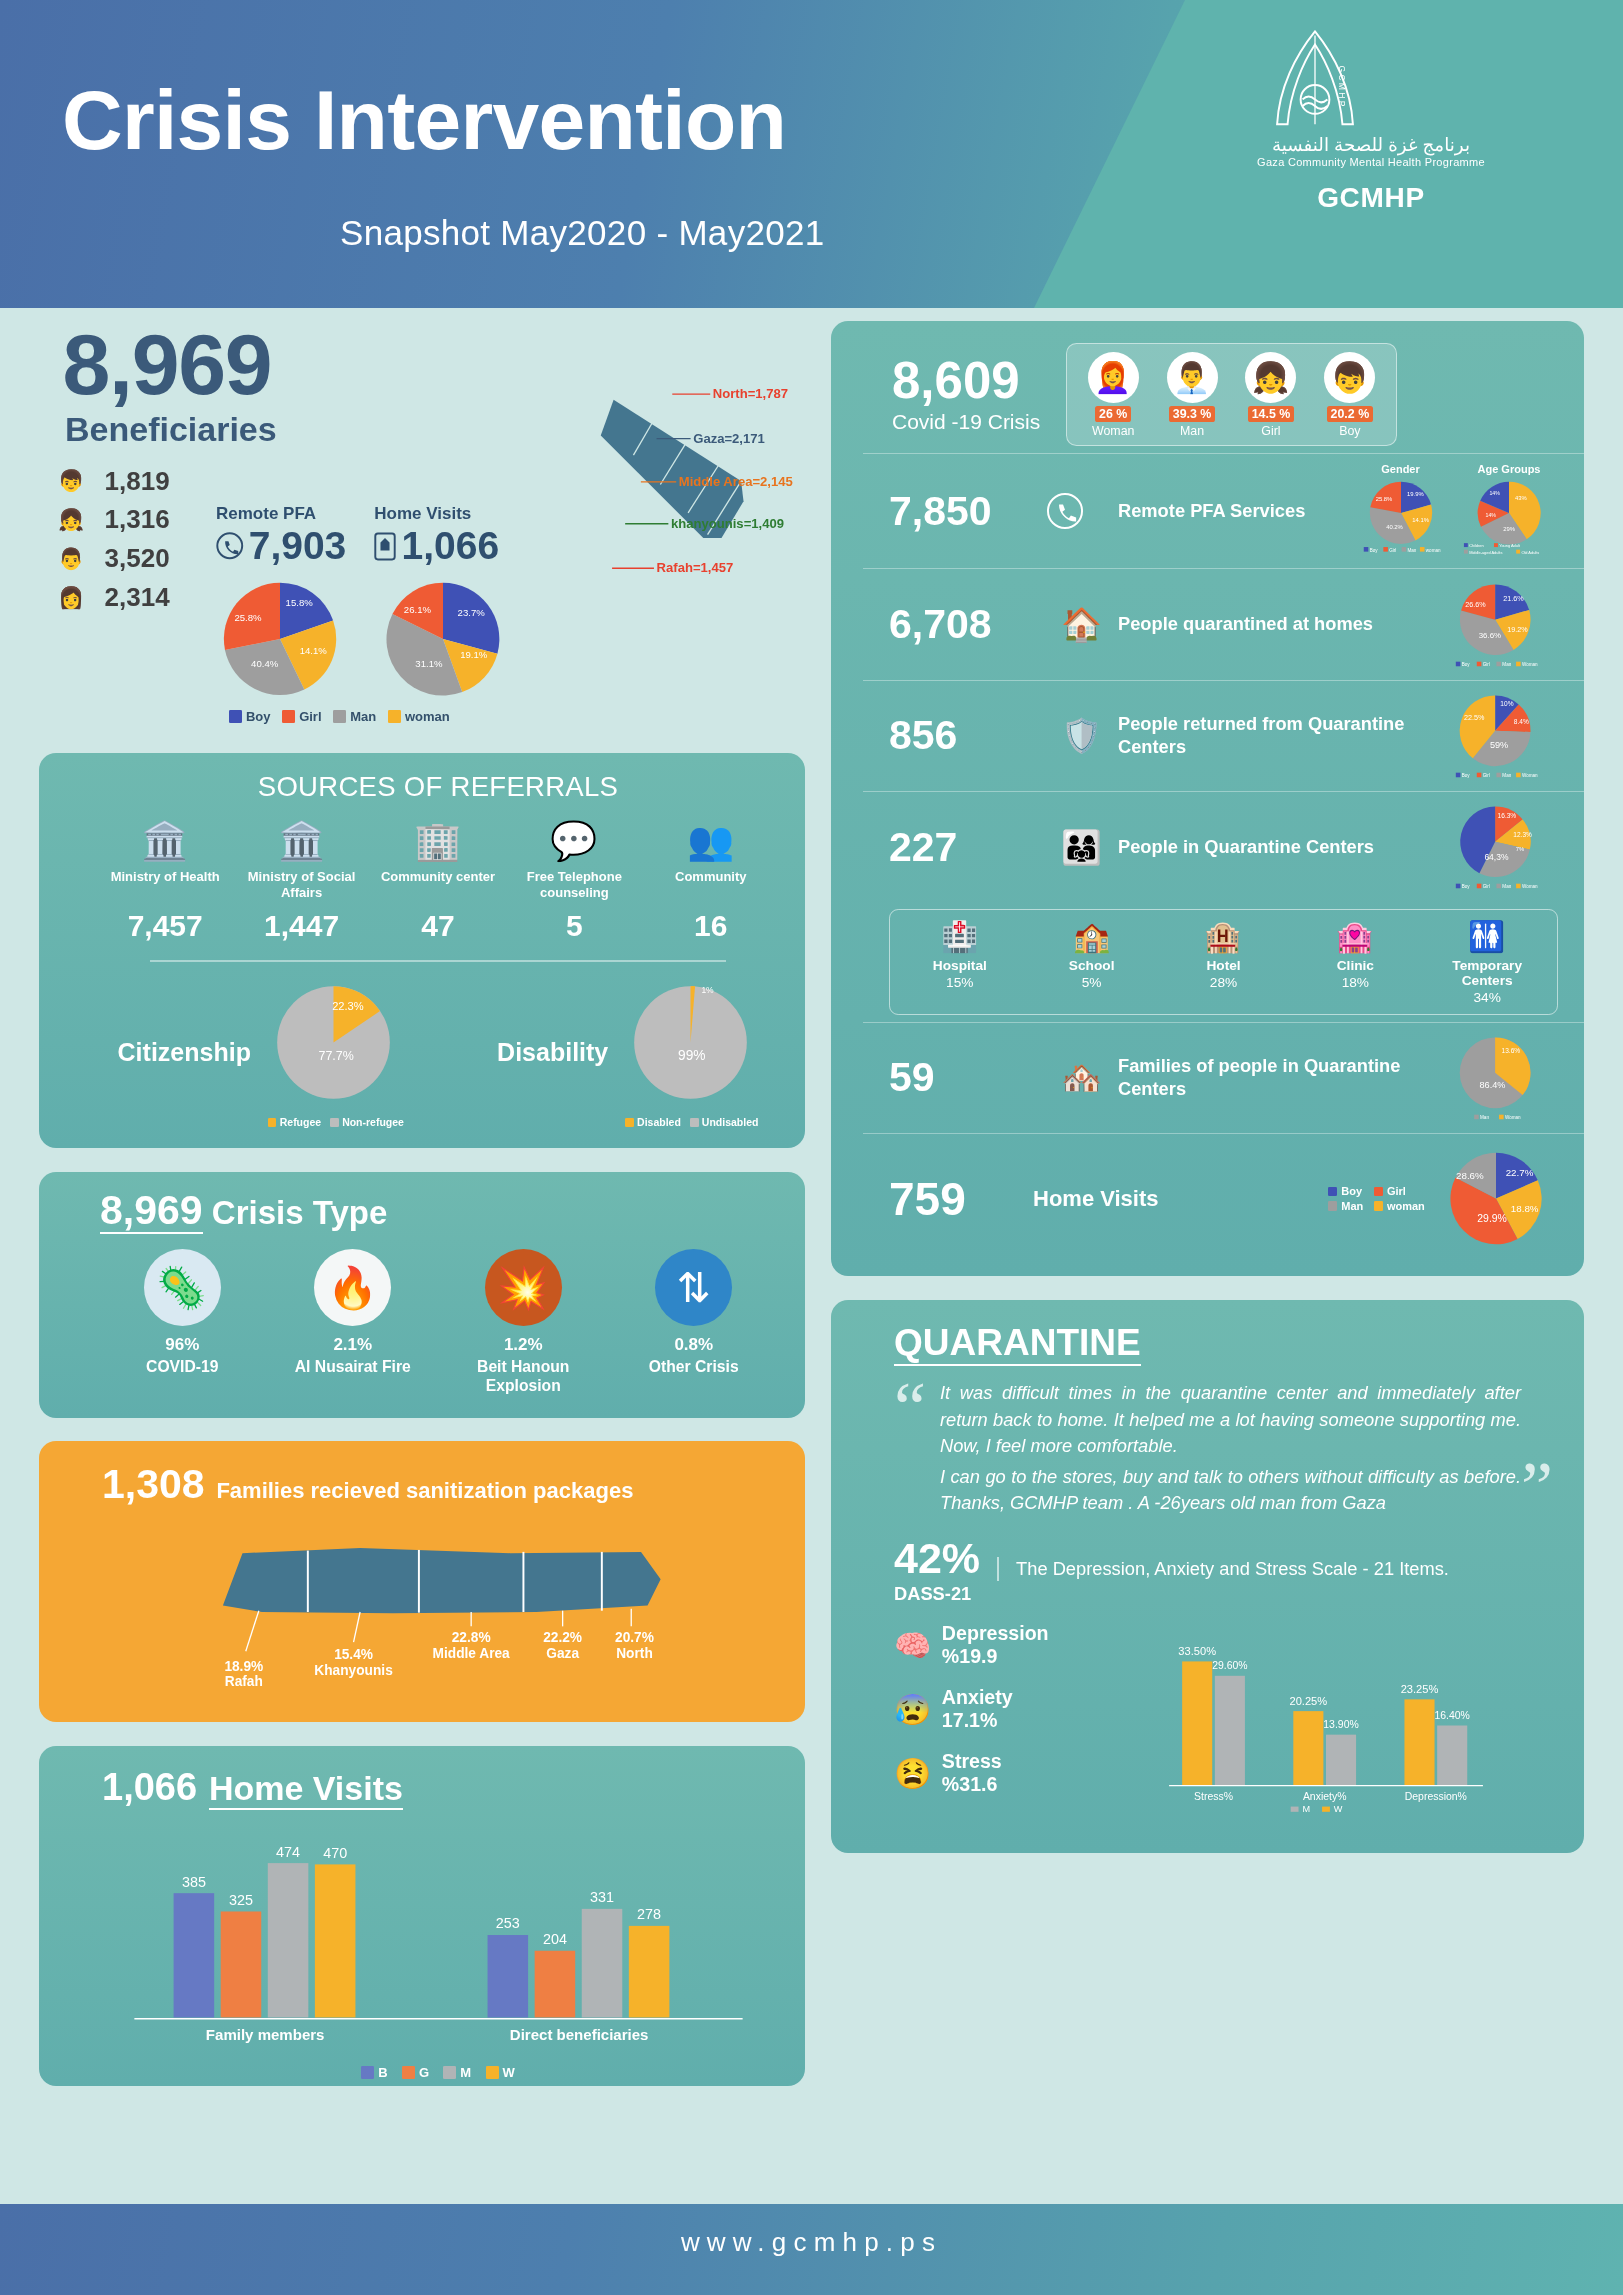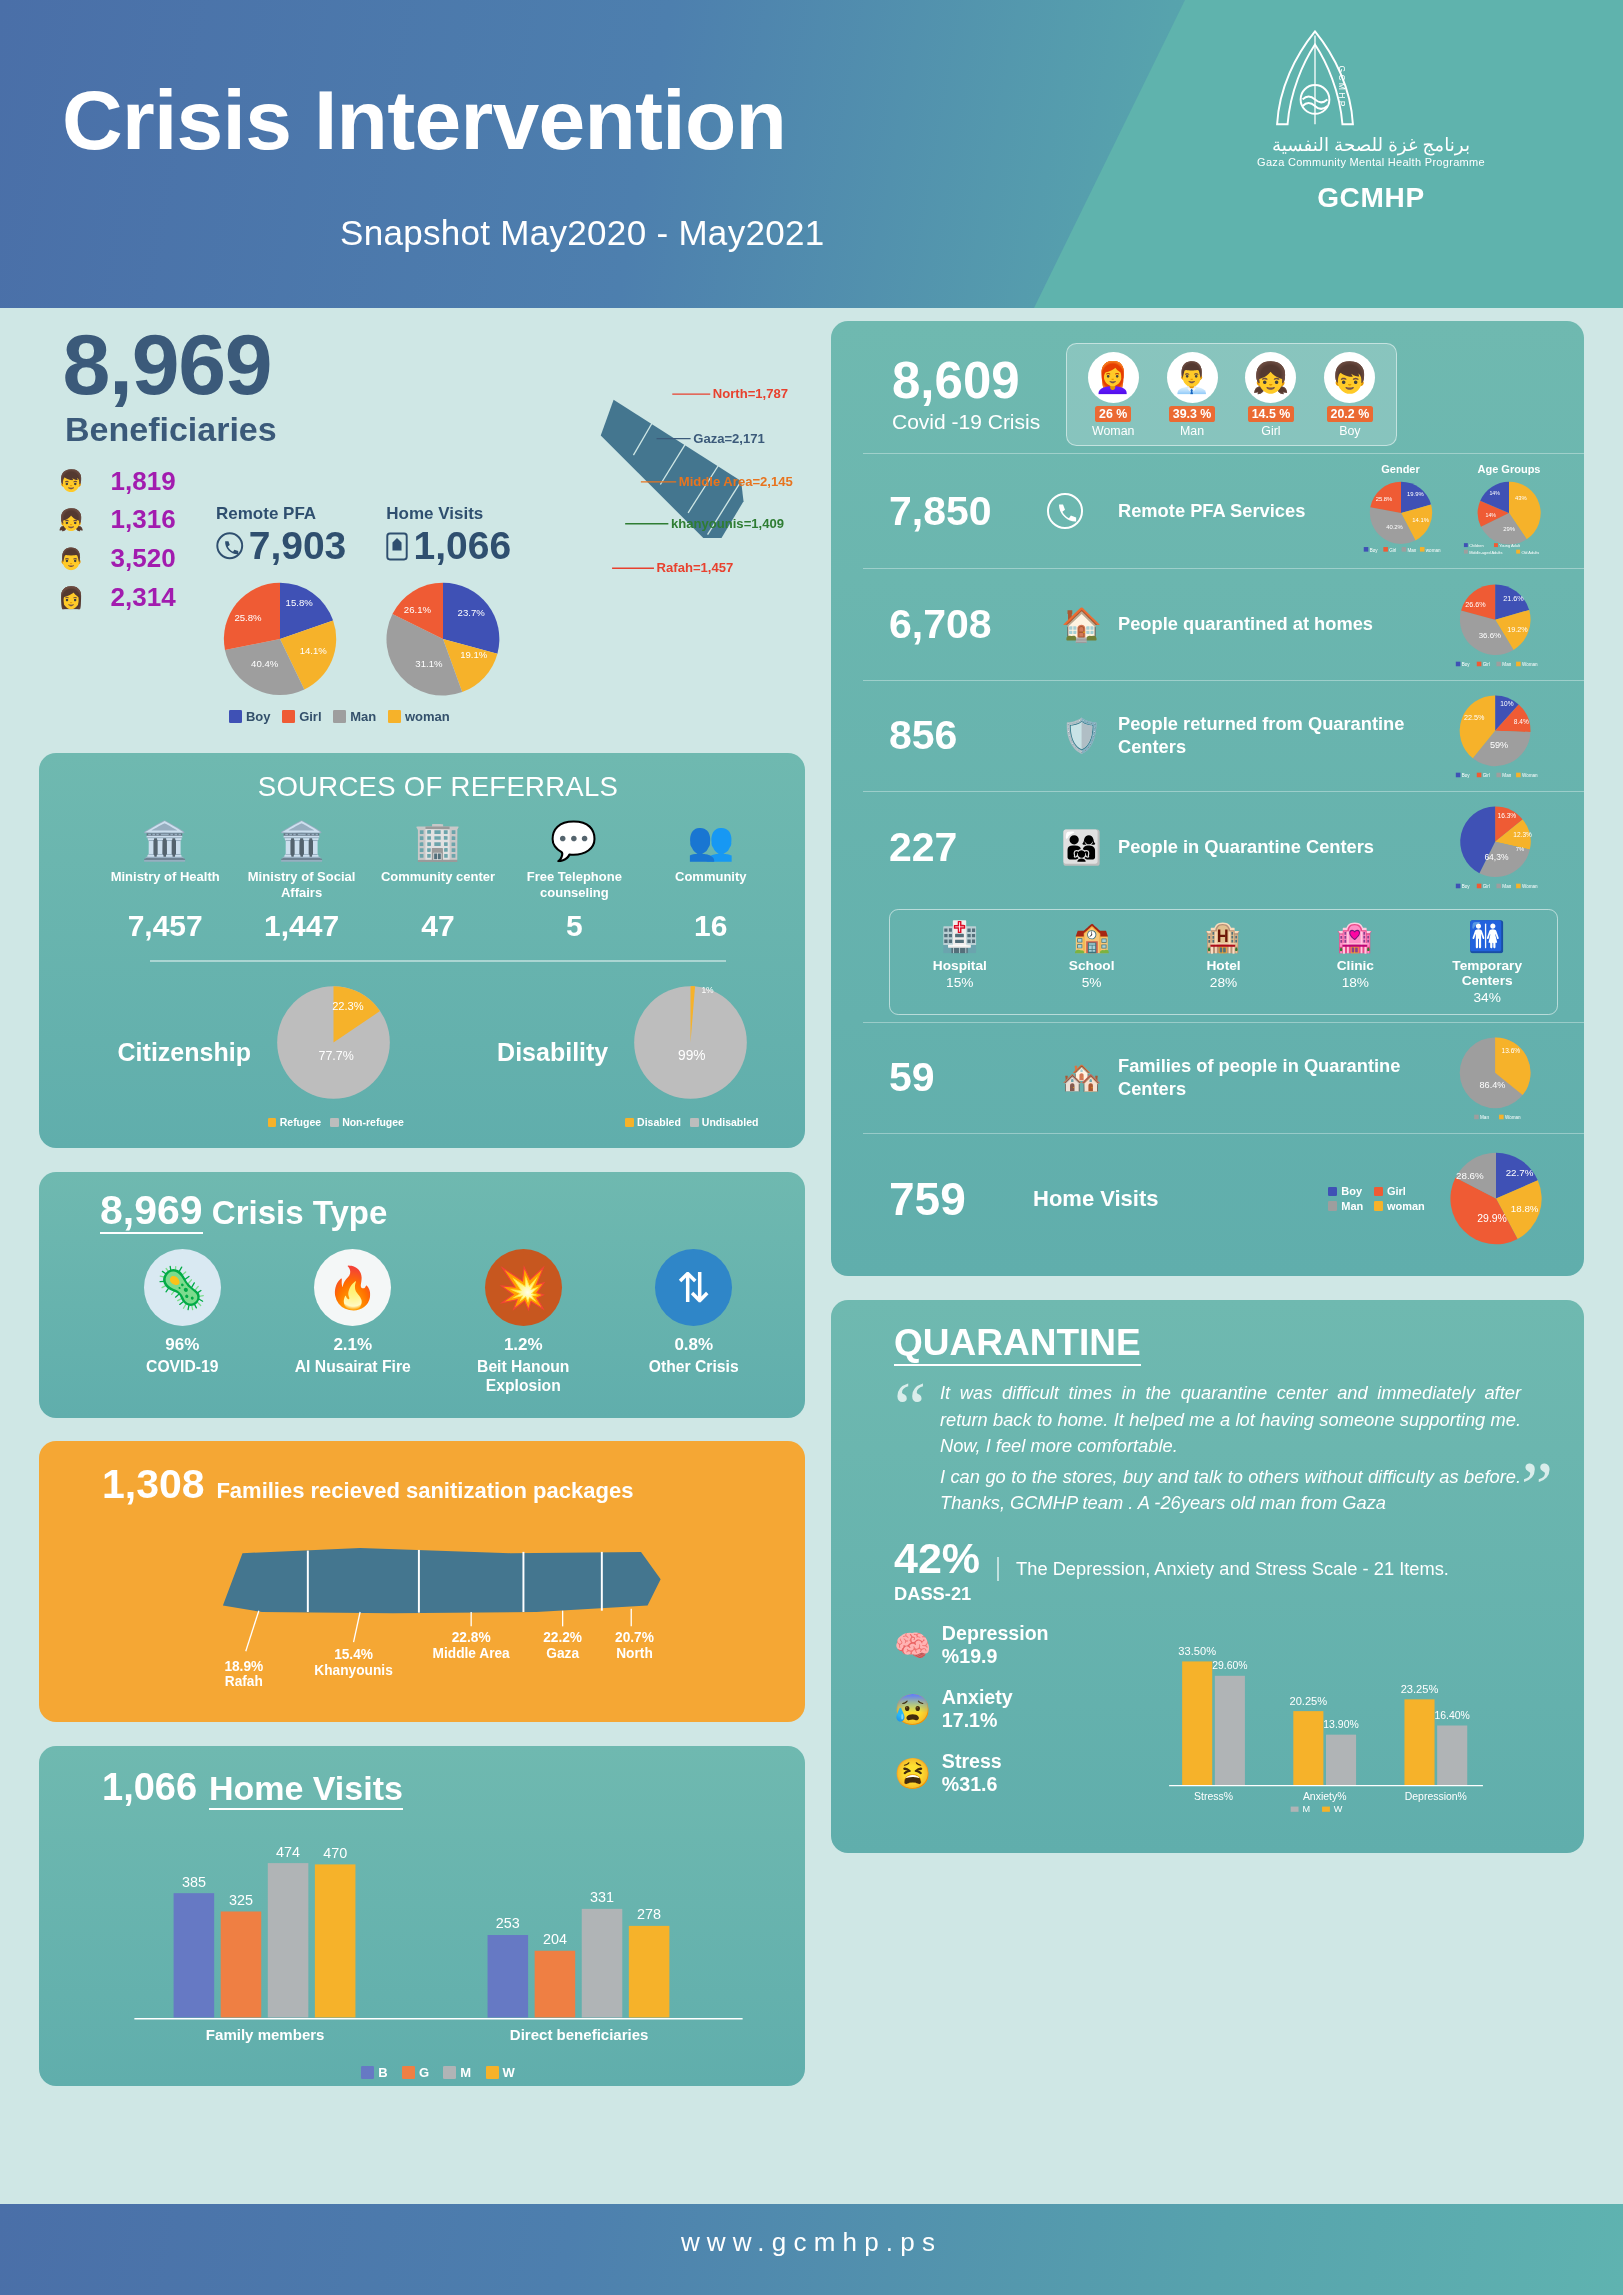--- a/index.html
+++ b/index.html
@@ -50,21 +50,21 @@
   .card { border-radius:17px; background:#6bb6ae; margin-bottom:23.6px; position:relative;padding-left:32px; }
   .card-teal { background: linear-gradient(180deg,#6fb9b0 0%,#60aeac 100%); }
   .card-orange { background:#f5a734; }
 
   
   .big-num { font-size:86px; color:#3b5a7a; font-weight:bold; line-height:1; letter-spacing:-1.3px;}
   .benef-label { font-size:34px; color:#3b5a7a; font-weight:bold; margin-top:2.6px;}
   .ben-list { margin-top:17px; }
   .ben-row { display:flex; align-items:center; margin-bottom:7.9px; }
   .ben-row .ic { width:26px; height:26px; font-size:21px; text-align:center; line-height:26px; }
-  .ben-row .v { font-size:26px; color:#a21caf; font-weight:bold; margin-left:26px;}
+  .ben-row .v { font-size:26px; color:#404040; font-weight:bold; margin-left:20px;}
 
   .mini-head { font-size:17px; font-weight:bold; color:#2f4f6f;}
   .mini-num { font-size:39px; font-weight:bold; color:#2f4f6f;}
 
   .legend { display:flex; gap:11.8px; align-items:center; margin-top:6.5px;}
   .legend span { font-size:13px; color:#33506b; display:flex; align-items:center; gap:3.9px;}
   .sw { width:13px; height:13px; display:inline-block; border-radius:1.3px;}
 
   
   .sec-title { color:#fff; font-size:27.5px; text-align:center; padding-top:18.3px; letter-spacing:0.3px;}
@@ -181,21 +181,21 @@
         <span class="ic">👨</span>
         <span class="v">3,520</span>
       </div>
       <div class="ben-row">
         <span class="ic">👩</span>
         <span class="v">2,314</span>
       </div>
     </div>
 
     <div style="position:absolute; left:177px; top:183px; width:327px;">
-      <div style="display:flex; gap:40px;">
+      <div style="display:flex; gap:28px;">
         <div style="text-align:left;">
           <div class="mini-head">Remote PFA</div>
           <div style="display:flex;align-items:center;gap:5.2px;">
             <svg width="27.5" height="27.5" viewBox="0 0 42 42">
               <circle cx="21" cy="21" r="19" fill="none" stroke="#2f4f6f" stroke-width="3"></circle>
               <path d="M14 14 l5 0 2 6 -3 2 c2 4 4 6 8 8 l2 -3 6 2 0 5 c-10 1 -21 -9 -20 -20z" fill="#2f4f6f"></path>
             </svg>
             <div class="mini-num">7,903</div>
           </div>
         </div>

